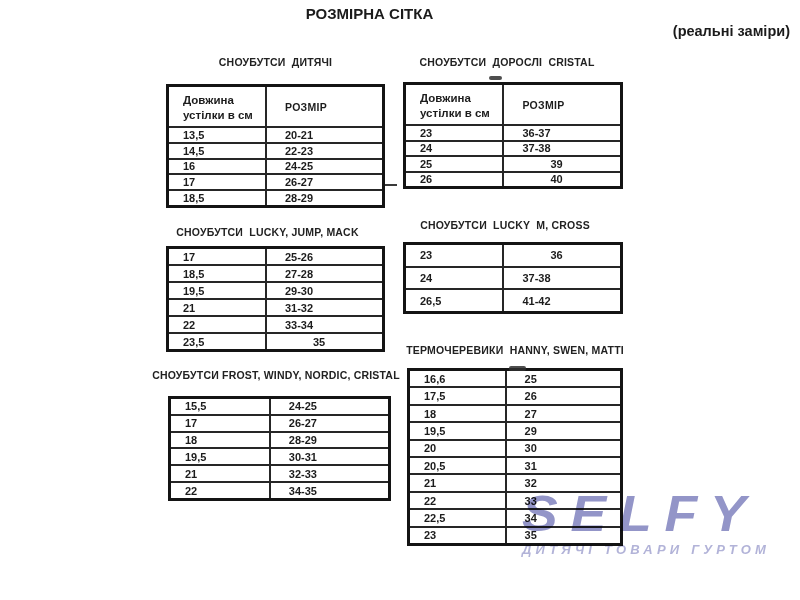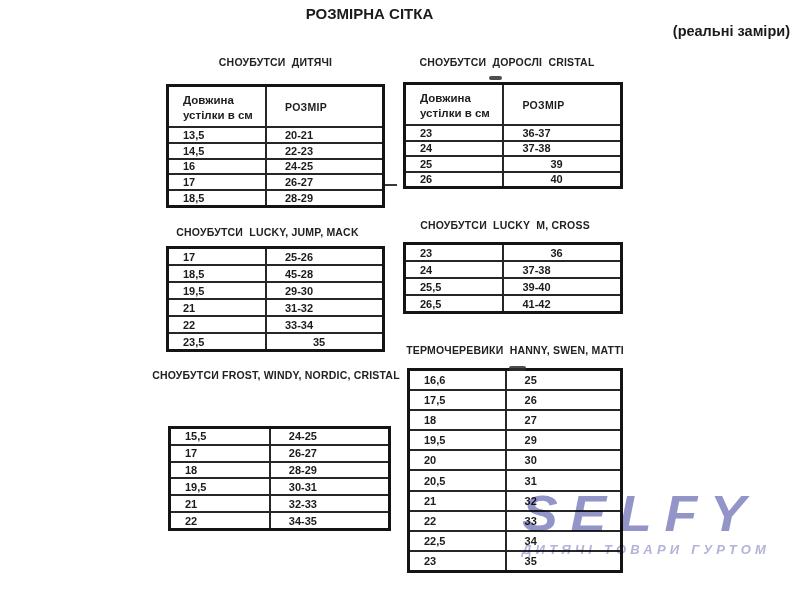--- a/index.html
+++ b/index.html
@@ -89,40 +89,40 @@
       <div class="td c2">28-29</div>
     </div>
   </div>
 <div class="tablebox" style="left:166px;top:246px;width:219px;height:106px;">
     <div class="tr">
       <div class="td c1">17</div>
       <div class="td c2">25-26</div>
     </div>
     <div class="tr">
       <div class="td c1">18,5</div>
-      <div class="td c2">45-28</div>
+      <div class="td c2">27-28</div>
     </div>
     <div class="tr">
       <div class="td c1">19,5</div>
       <div class="td c2">29-30</div>
     </div>
     <div class="tr">
       <div class="td c1">21</div>
       <div class="td c2">31-32</div>
     </div>
     <div class="tr">
       <div class="td c1">22</div>
       <div class="td c2">33-34</div>
     </div>
     <div class="tr">
       <div class="td c1">23,5</div>
       <div class="td c2 indent">35</div>
     </div>
   </div>
-<div class="tablebox" style="left:168px;top:396px;width:223px;height:105px;margin-top:30px;">
+<div class="tablebox" style="left:168px;top:396px;width:223px;height:105px;">
     <div class="tr">
       <div class="td c1">15,5</div>
       <div class="td c2">24-25</div>
     </div>
     <div class="tr">
       <div class="td c1">17</div>
       <div class="td c2">26-27</div>
     </div>
     <div class="tr">
       <div class="td c1">18</div>
@@ -166,29 +166,25 @@
 <div class="tablebox" style="left:403px;top:242px;width:220px;height:72px;">
     <div class="tr">
       <div class="td c1">23</div>
       <div class="td c2 indent">36</div>
     </div>
     <div class="tr">
       <div class="td c1">24</div>
       <div class="td c2">37-38</div>
     </div>
     <div class="tr">
-      <div class="td c1">25,5</div>
-      <div class="td c2">39-40</div>
-    </div>
-    <div class="tr">
       <div class="td c1">26,5</div>
       <div class="td c2">41-42</div>
     </div>
   </div>
-<div class="tablebox" style="left:407px;top:368px;width:216px;height:205px;">
+<div class="tablebox" style="left:407px;top:368px;width:216px;height:178px;">
     <div class="tr">
       <div class="td c1">16,6</div>
       <div class="td c2">25</div>
     </div>
     <div class="tr">
       <div class="td c1">17,5</div>
       <div class="td c2">26</div>
     </div>
     <div class="tr">
       <div class="td c1">18</div>

